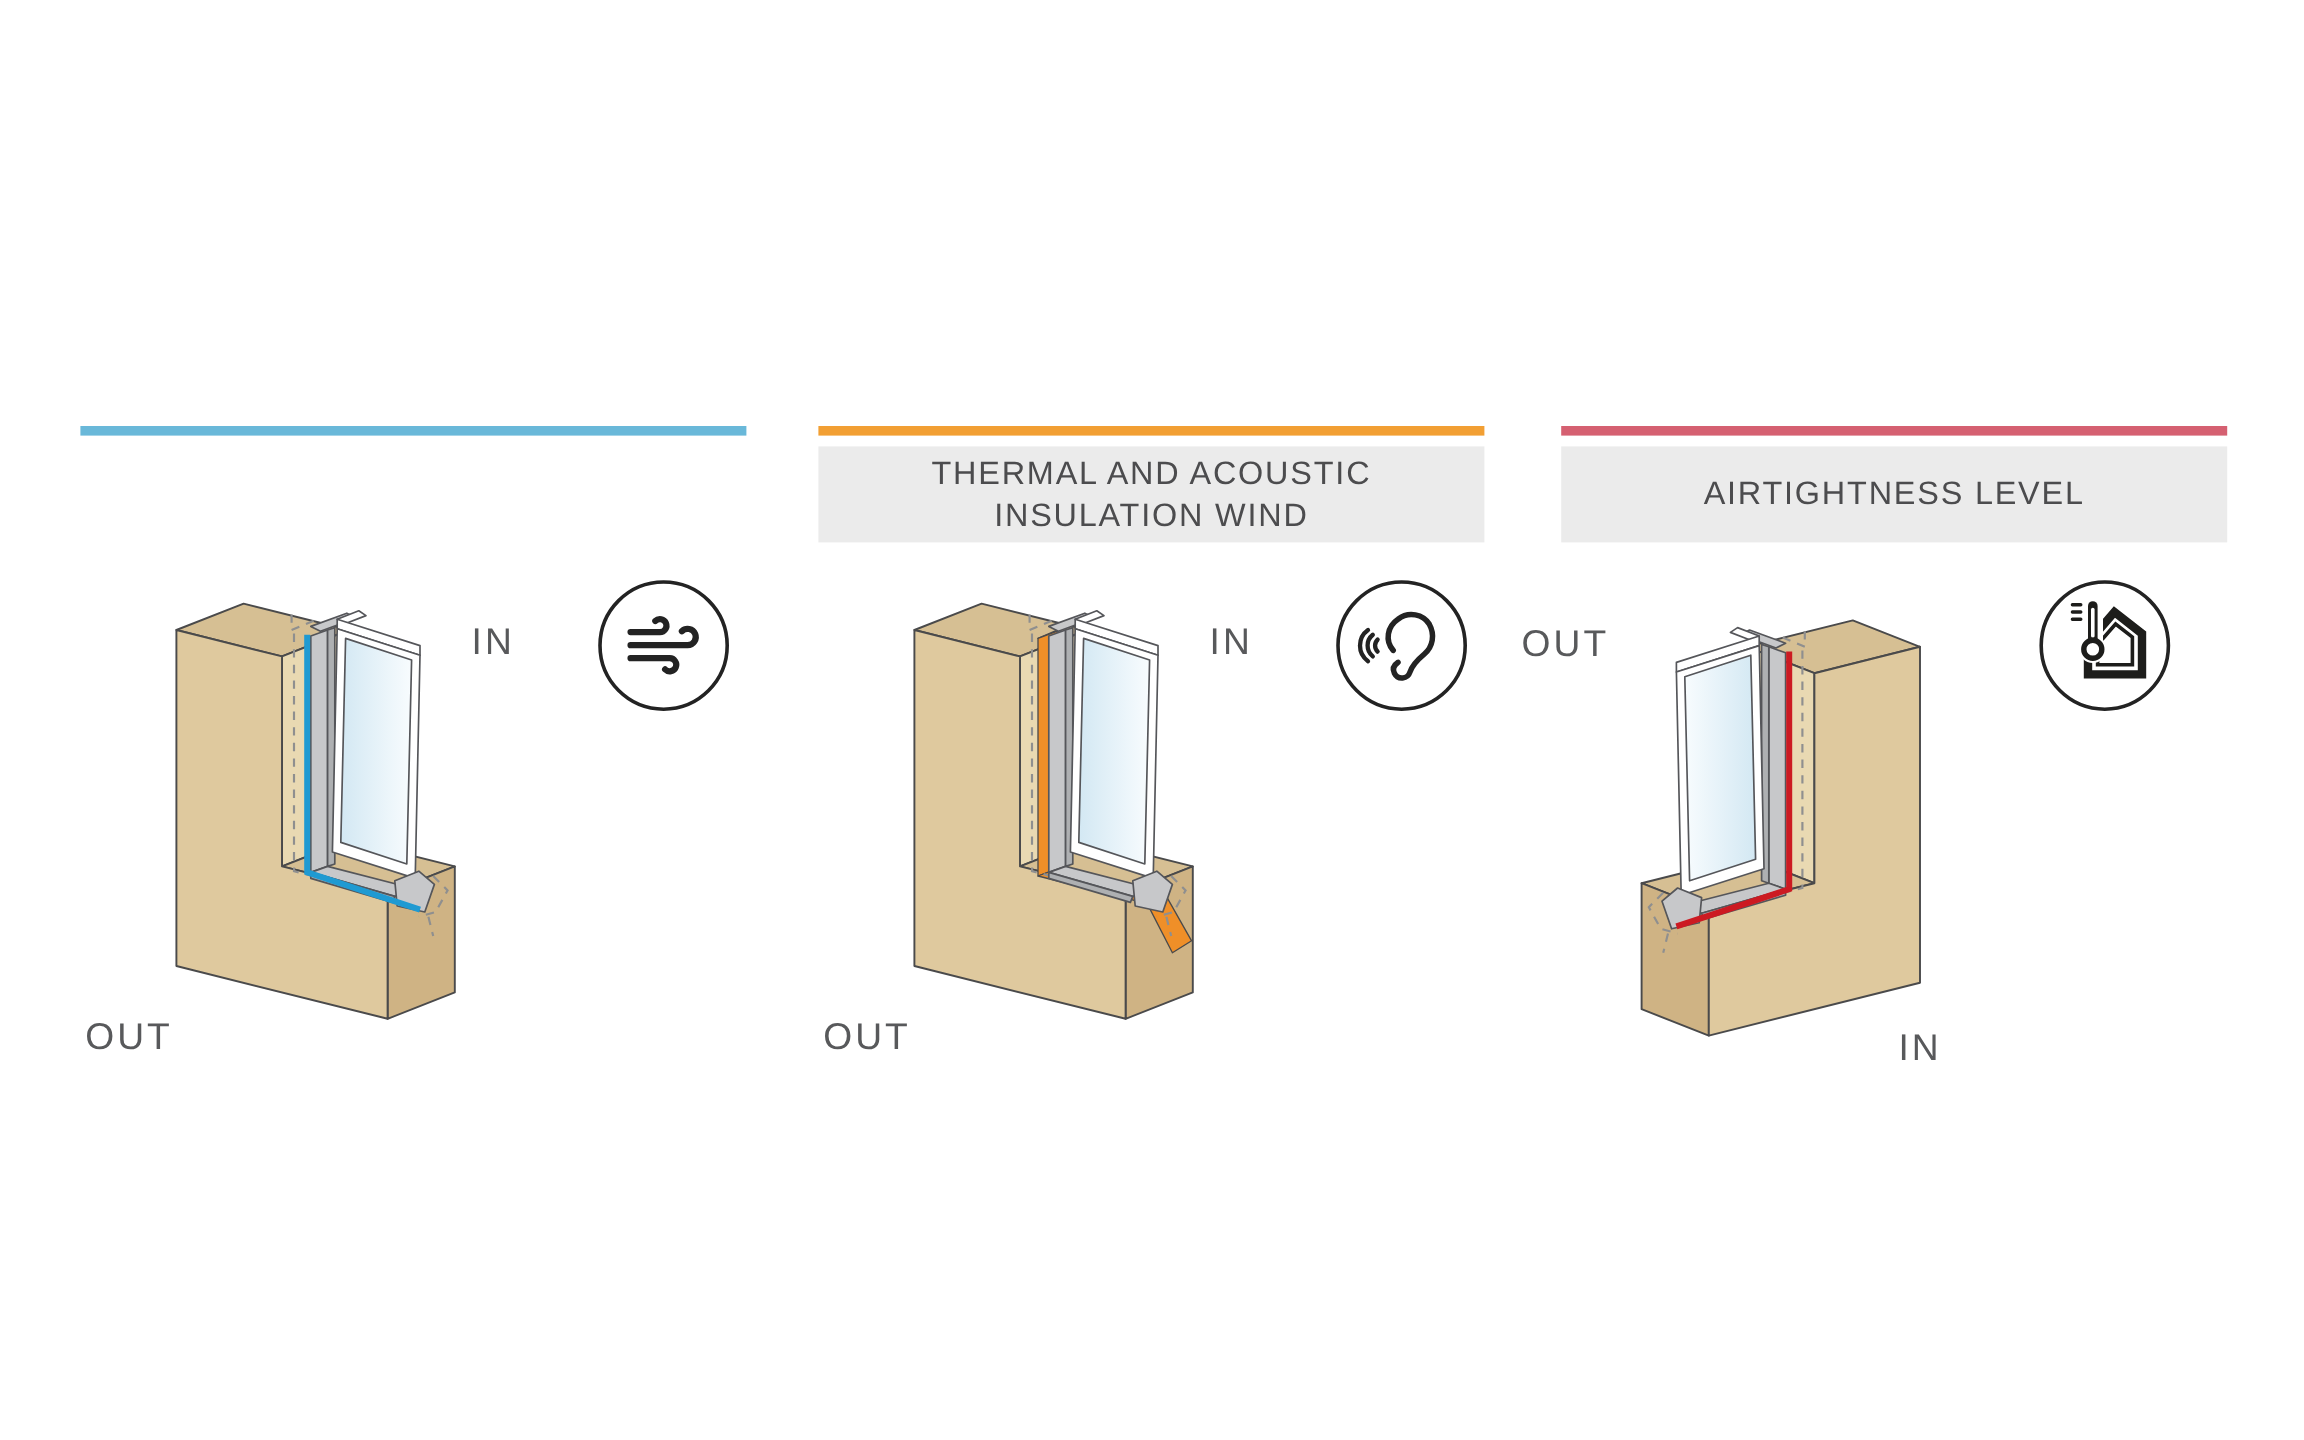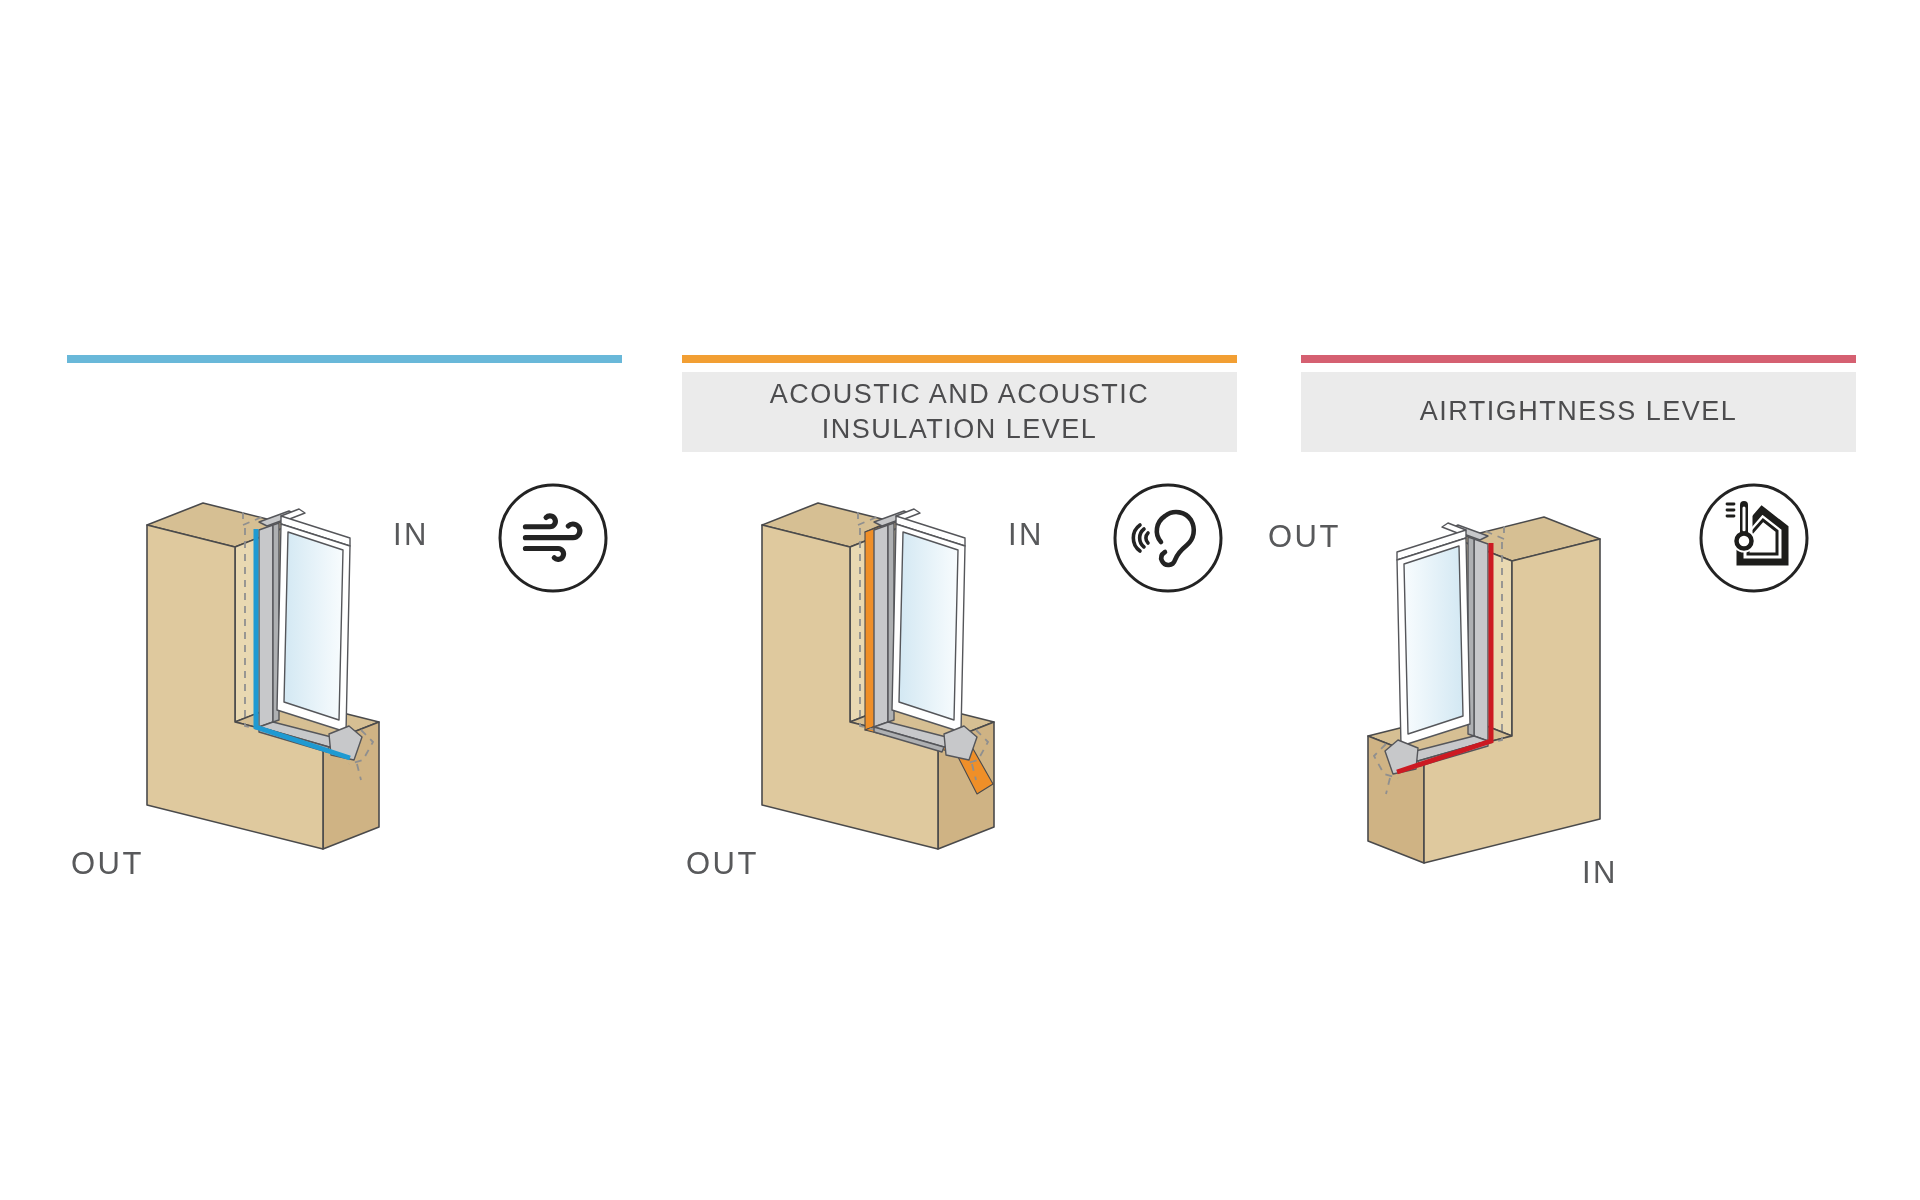--- a/index.html
+++ b/index.html
@@ -88,21 +88,21 @@
           <path d="M9.59 4.59A2 2 0 1 1 11 8H2"></path>
           <path d="M12.59 19.41A2 2 0 1 0 14 16H2"></path>
         </g>
       </svg>
     </div>
   </div>
 
   <div class="panel p2" style="--accent: #f29f33; --seal: #ef8f28;">
     <div class="accent-bar"></div>
     <div class="header">
-      <span class="title">ACOUSTIC AND ACOUSTIC INSULATION LEVEL</span>
+      <span class="title">THERMAL AND ACOUSTIC INSULATION WIND</span>
     </div>
     <div class="diagram">
       <svg class="diagram-svg" width="555" height="460" viewBox="0 0 555 460">
         <use href="#wall-shape"></use>
         <use href="#seal-band"></use>
         <use href="#frame-shape"></use>
         <text class="svglabel" x="326" y="75">IN</text>
         <text class="svglabel" x="4" y="404">OUT</text>
       </svg>
       <svg class="icon-badge" viewBox="0 0 112 112">

